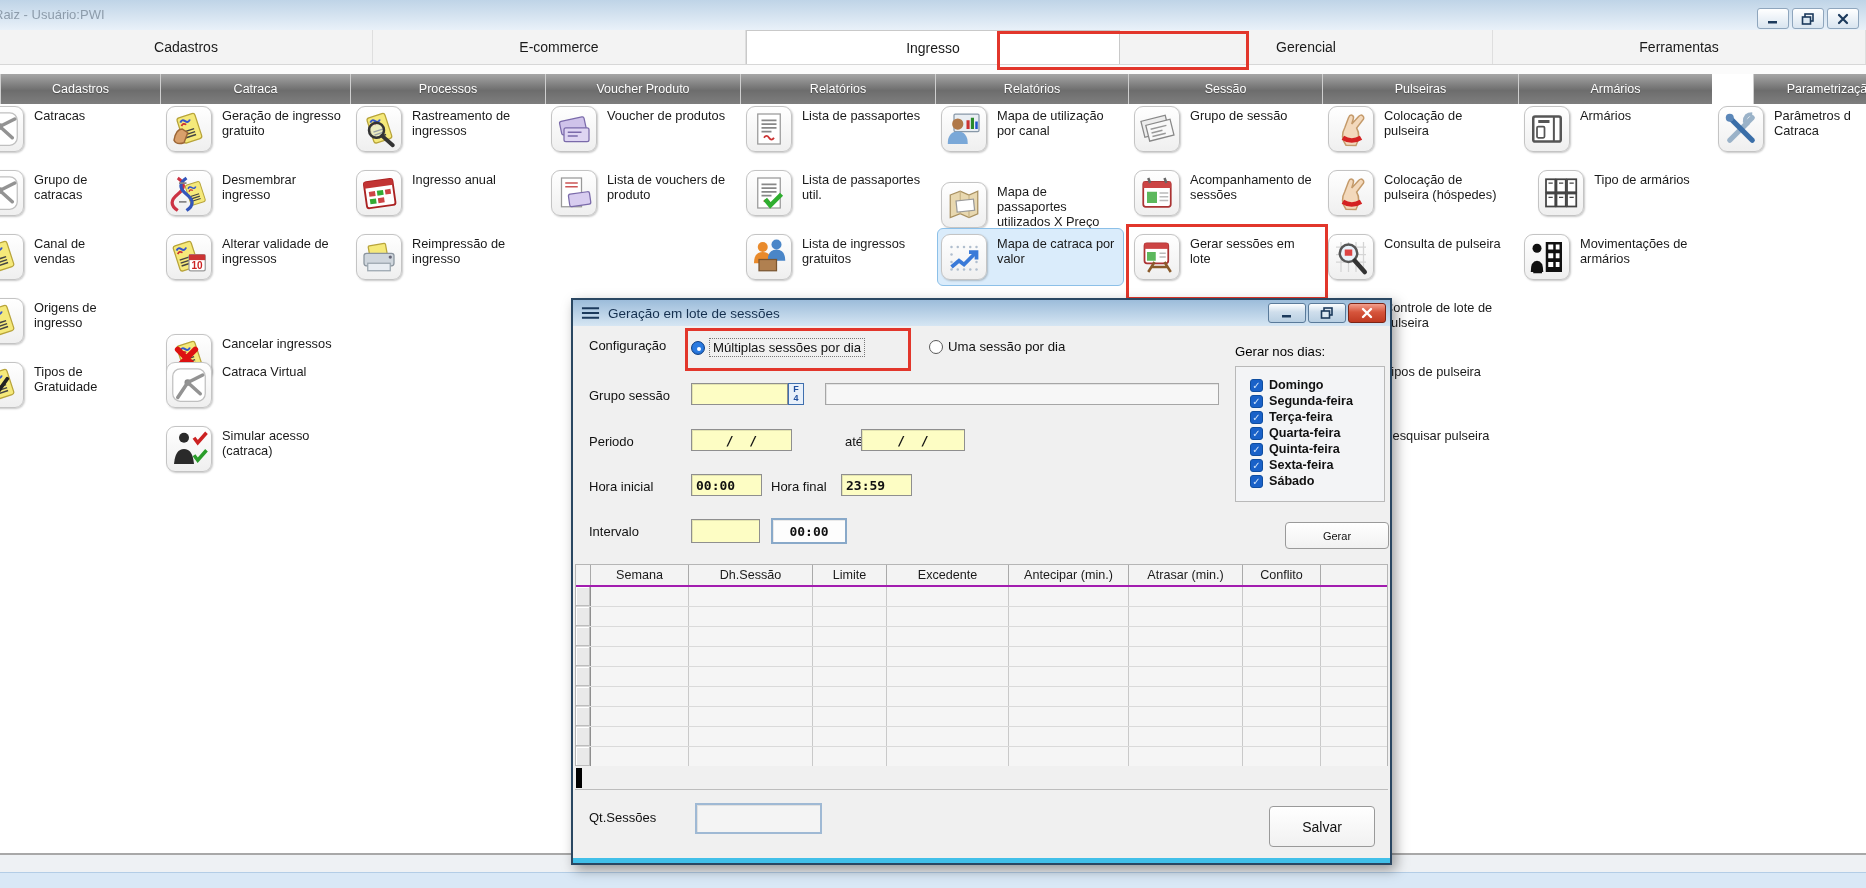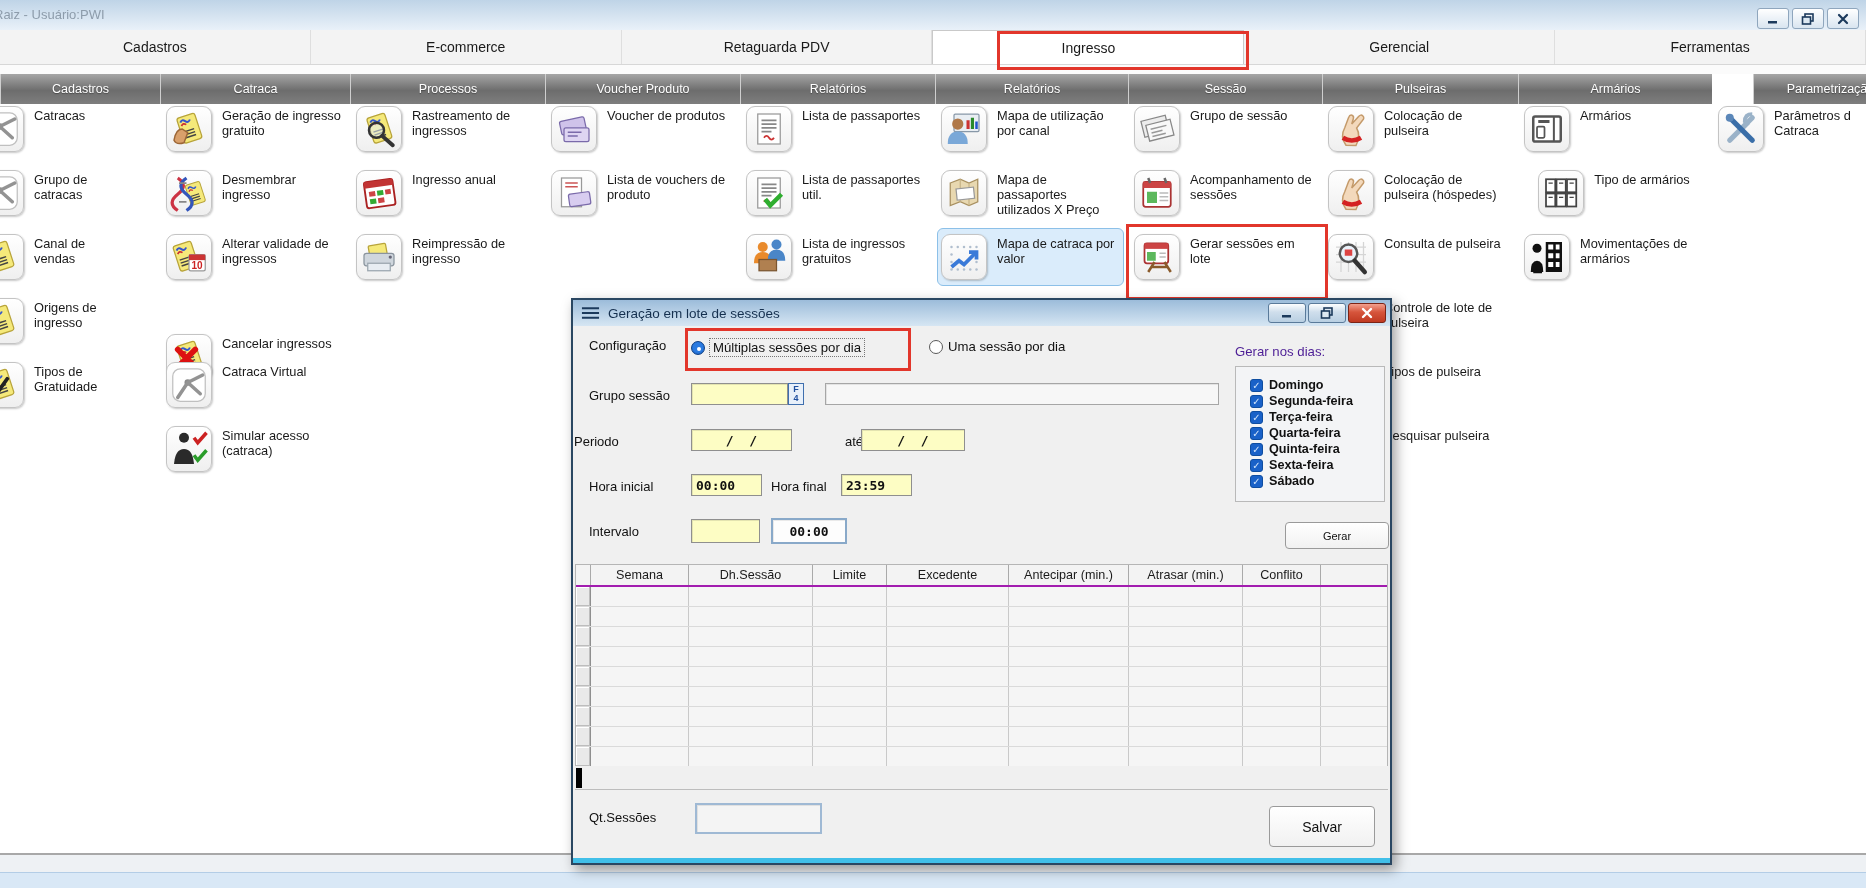--- a/index.html
+++ b/index.html
@@ -61,21 +61,21 @@
           box-shadow:inset 1px 1px 0 rgba(0,0,0,.08);outline:none}
   .f4btn{position:absolute;width:16px;height:22px;background:#e8f0fa;border:1px solid #3f6fae;
          color:#1f4f9f;font-weight:bold;font-size:9px;line-height:1;display:flex;flex-direction:column;
          align-items:center;justify-content:center;font-family:"Liberation Sans",sans-serif}
   .radio{position:absolute;display:flex;align-items:center;gap:5px}
   .rdot{width:14px;height:14px;border-radius:50%;border:1px solid #5a5a5a;background:#fff;position:relative}
   .rdot.on{background:radial-gradient(circle at 50% 45%,#2a7ae0 0 55%,#0e50a8 100%);border-color:#0c3f86}
   .rdot.on::after{content:"";position:absolute;left:5px;top:5px;width:4px;height:4px;border-radius:50%;background:#fff}
   .rlabel{font-size:13.2px;color:#111}
   .rlabel.focus{outline:1px dotted #777;padding:1px 3px}
-  .daystitle{position:absolute;font-size:13.2px;color:#4c1d95}
+  .daystitle{position:absolute;font-size:13.2px;color:#000000}
   .daysbox{position:absolute;background:#f3f4f6;border:1px solid #b9b9b9;padding:10px 0 0 14px}
   .dayrow{display:flex;align-items:center;gap:6px;height:16px}
   .chk{width:13px;height:13px;border-radius:3px;background:#1961c8;border:1px solid #0e4da0;
        color:#cfe2fa;font-size:10px;line-height:12px;text-align:center;flex:0 0 13px}
   .daylbl{font-size:12.6px;font-weight:bold;color:#111}
   .btn{position:absolute;background:linear-gradient(#ffffff,#f1f1f1);border:1px solid #9a9a9a;
        border-radius:4px;font-size:11px;display:flex;align-items:center;justify-content:center;color:#111}
   
   .grid{position:absolute;left:2px;top:264px;width:813px;background:#fafafa;border:1px solid #b5b5b5}
   .ghead{display:flex;height:22px;background:#f3f3f3;border-bottom:2px solid #a21caf}
@@ -113,21 +113,20 @@
           <svg viewBox="0 0 12 12" width="12" height="12">
             <path d="M2 2l8 8M10 2l-8 8" stroke="#1c3a5c" stroke-width="2.2" stroke-linecap="round"></path>
           </svg>
         </div>
       </div>
   </div>
 
   <div class="tabs" id="tabs">
       <div class="tab">Cadastros</div>
       <div class="tab">E-commerce</div>
-      <div class="tab">Retaguarda PDV</div>
       <div class="tab active">Ingresso</div>
       <div class="tab">Gerencial</div>
       <div class="tab">Ferramentas</div>
     </div>
   <div class="tabgap"></div>
 
   <div class="catbar" id="catbar">
       <div class="cat" style="left: 0px; width: 160px;">Cadastros</div>
       <div class="cat" style="left: 160px; width: 190px;">Catraca</div>
       <div class="cat" style="left: 350px; width: 195px;">Processos</div>
@@ -388,21 +387,21 @@
             <rect x="8" y="4" width="20" height="14" rx="1" fill="#e9eef3" stroke="#8898a8"></rect>
             <rect x="18" y="9" width="2.5" height="7" fill="#c33"></rect>
             <rect x="21.5" y="7" width="2.5" height="9" fill="#2a8a2a"></rect>
             <rect x="25" y="10" width="2" height="6" fill="#2255cc"></rect>
             <circle cx="11" cy="12" r="4.5" fill="#b07848"></circle>
             <path d="M3 28q0-10 8-10t8 10z" fill="#7aa8d8"></path>
           </svg>
         </span>
         <span class="ilabel">Mapa de utilização por canal</span>
       </div>
-      <div class="item" style="left: 937px; top: 164px; width: 187px;">
+      <div class="item" style="left: 937px; top: 176px; width: 187px;">
         <span class="icon">
           <svg viewBox="0 0 32 32" width="40" height="40">
             <path d="M5 8l8-3 7 3 7-3v18l-7 3-7-3-8 3z" fill="#e8d8b0" stroke="#a89060"></path>
             <path d="M13 5v18M20 8v18" stroke="#c8b488" stroke-width="1"></path>
             <rect x="10" y="12" width="14" height="9" fill="#fff" stroke="#999" transform="rotate(-6 17 16)"></rect>
           </svg>
         </span>
         <span class="ilabel">Mapa de passaportes utilizados X Preço</span>
       </div>
       <div class="item hl" style="left: 937px; top: 228px; width: 187px;">
@@ -665,21 +664,21 @@
       </div>
 
     <div class="dlabel" style="left:16px;top:88px">Grupo sessão</div>
     <input class="yfield" style="left: 118px; top: 83px; width: 97px; height: 22px;" value="">
     <div class="f4btn" style="left:215px;top:83px">
         <span>F</span>
         <span>4</span>
       </div>
     <input class="gfield" style="left: 252px; top: 83px; width: 394px; height: 22px;" value="">
 
-    <div class="dlabel" style="left:1px;top:134px">Periodo</div>
+    <div class="dlabel" style="left:16px;top:134px">Periodo</div>
     <input class="yfield mono" style="left: 118px; top: 129px; width: 101px; height: 22px; text-align: center;" value="/  /">
     <div class="dlabel" style="left:272px;top:134px">até</div>
     <input class="yfield mono" style="left: 288px; top: 129px; width: 104px; height: 22px; text-align: center;" value="/  /">
 
     <div class="dlabel" style="left:16px;top:179px">Hora inicial</div>
     <input class="yfield mono" style="left: 118px; top: 174px; width: 71px; height: 22px;" value="00:00">
     <div class="dlabel" style="left:198px;top:179px">Hora final</div>
     <input class="yfield mono" style="left: 268px; top: 174px; width: 71px; height: 22px;" value="23:59">
 
     <div class="dlabel" style="left:16px;top:224px">Intervalo</div>

